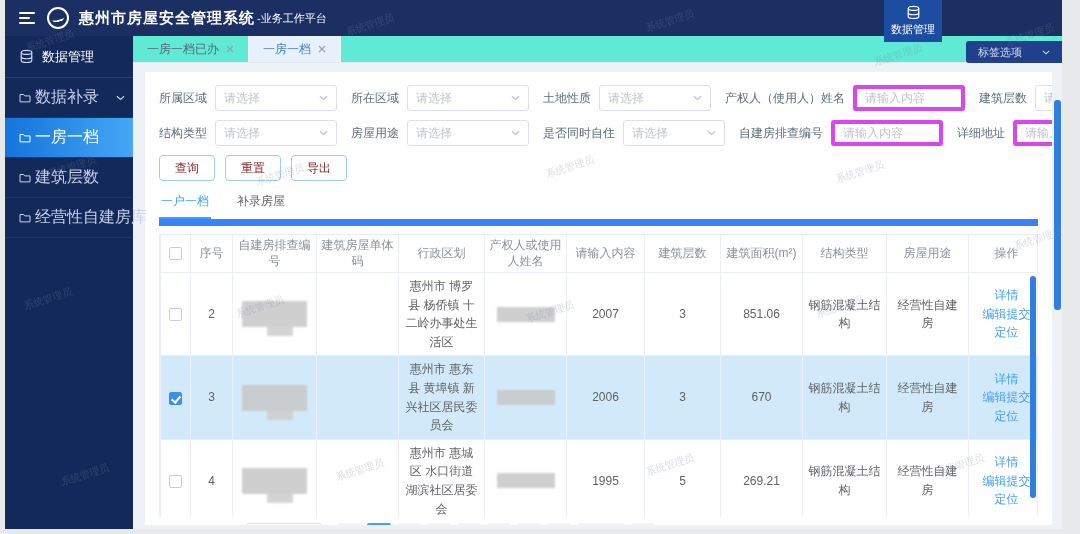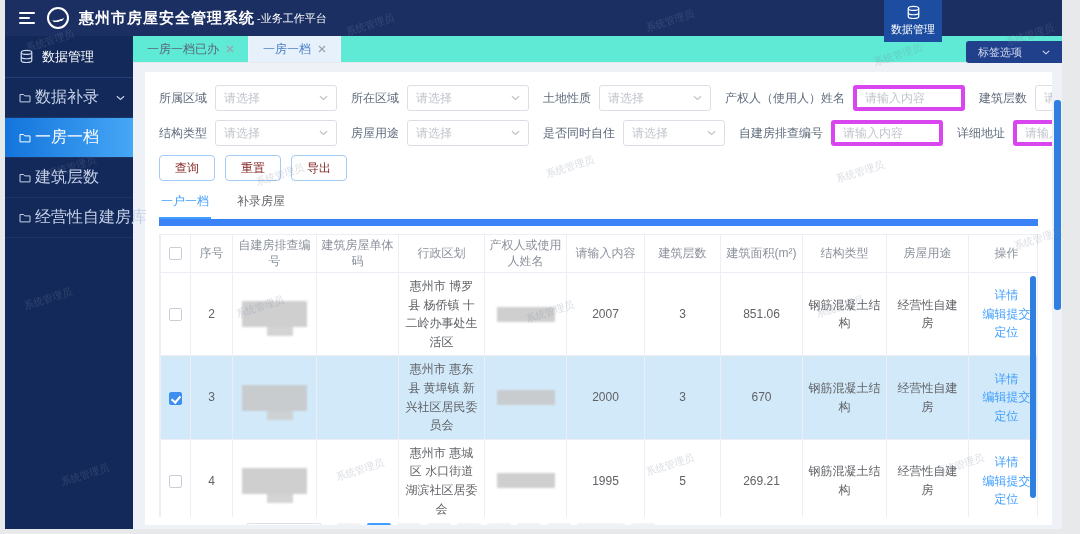--- a/index.html
+++ b/index.html
@@ -368,21 +368,21 @@
                 <td><span class="cb checked"></span></td>
                 <td>3</td>
                 <td>
                   <div class="redact-w"></div>
                 </td>
                 <td></td>
                 <td>惠州市 惠东县 黄埠镇 新兴社区居民委员会</td>
                 <td>
                   <div class="redact-s"></div>
                 </td>
-                <td>2000</td>
+                <td>2006</td>
                 <td>3</td>
                 <td>670</td>
                 <td>钢筋混凝土结构</td>
                 <td>经营性自建房</td>
                 <td><span class="alink">详情</span><span class="alink">编辑提交</span><span class="alink">定位</span></td>
               </tr>
               <tr>
                 <td><span class="cb"></span></td>
                 <td>4</td>
                 <td>

